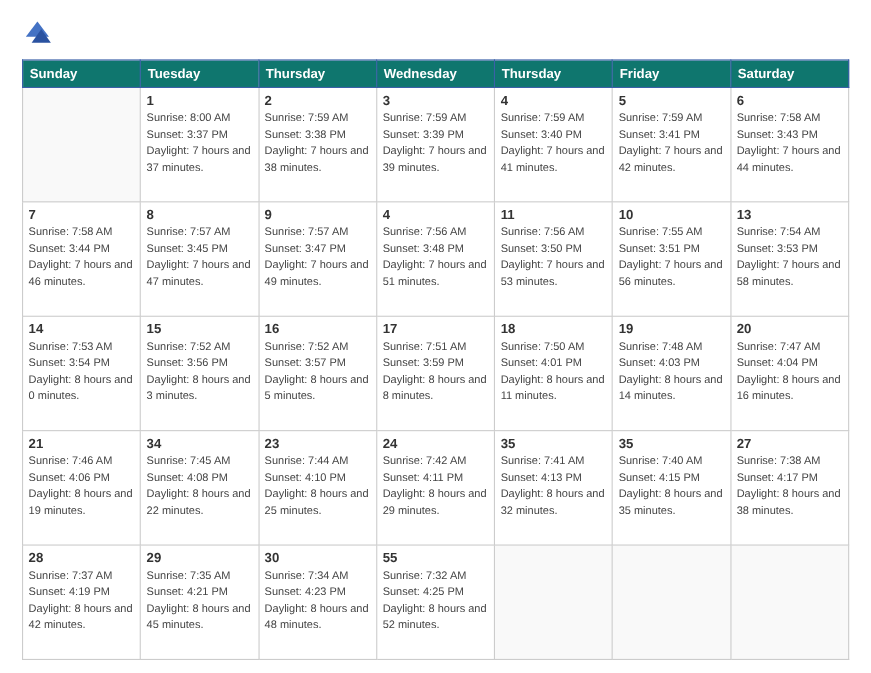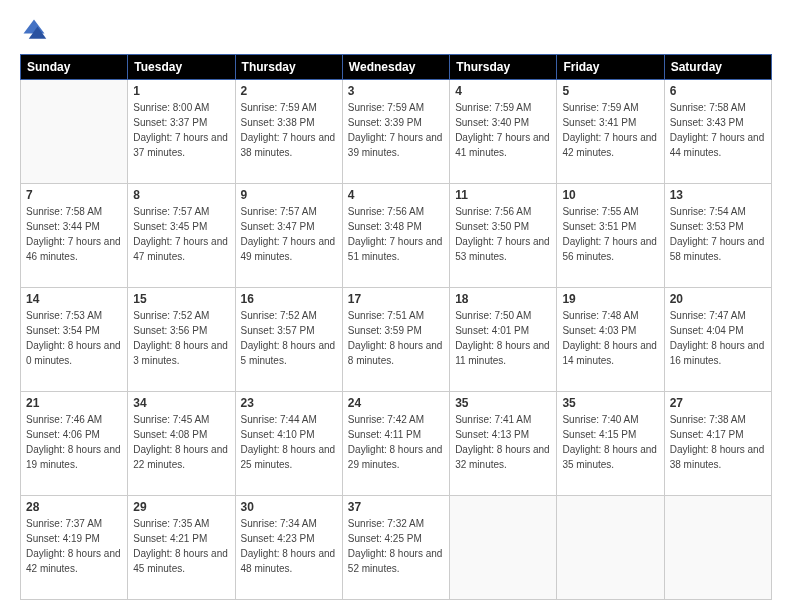--- a/index.html
+++ b/index.html
@@ -59,21 +59,21 @@
       font-size: 14px;
       color: #555;
     }
     .calendar {
       flex: 1;
       border-collapse: collapse;
       width: 100%;
       table-layout: fixed;
     }
     .calendar thead tr th {
-      background: #000000;
+      background: #0f766e;
       color: #fff;
       font-size: 12px;
       font-weight: bold;
       padding: 5px 6px;
       border: 1px solid #3a60a8;
       text-align: left;
     }
     .calendar tbody tr td {
       border: 1px solid #ccc;
       vertical-align: top;
@@ -255,21 +255,21 @@
           </td>
           <td>
             <div class="day-num">29</div>
             <div class="day-info">Sunrise: 7:35 AM<br>Sunset: 4:21 PM<br>Daylight: 8 hours and 45 minutes.</div>
           </td>
           <td>
             <div class="day-num">30</div>
             <div class="day-info">Sunrise: 7:34 AM<br>Sunset: 4:23 PM<br>Daylight: 8 hours and 48 minutes.</div>
           </td>
           <td>
-            <div class="day-num">37</div>
+            <div class="day-num">55</div>
             <div class="day-info">Sunrise: 7:32 AM<br>Sunset: 4:25 PM<br>Daylight: 8 hours and 52 minutes.</div>
           </td>
           <td class="empty"></td>
           <td class="empty"></td>
           <td class="empty"></td>
         </tr>
       </tbody>
   </table>
 </div>
 

